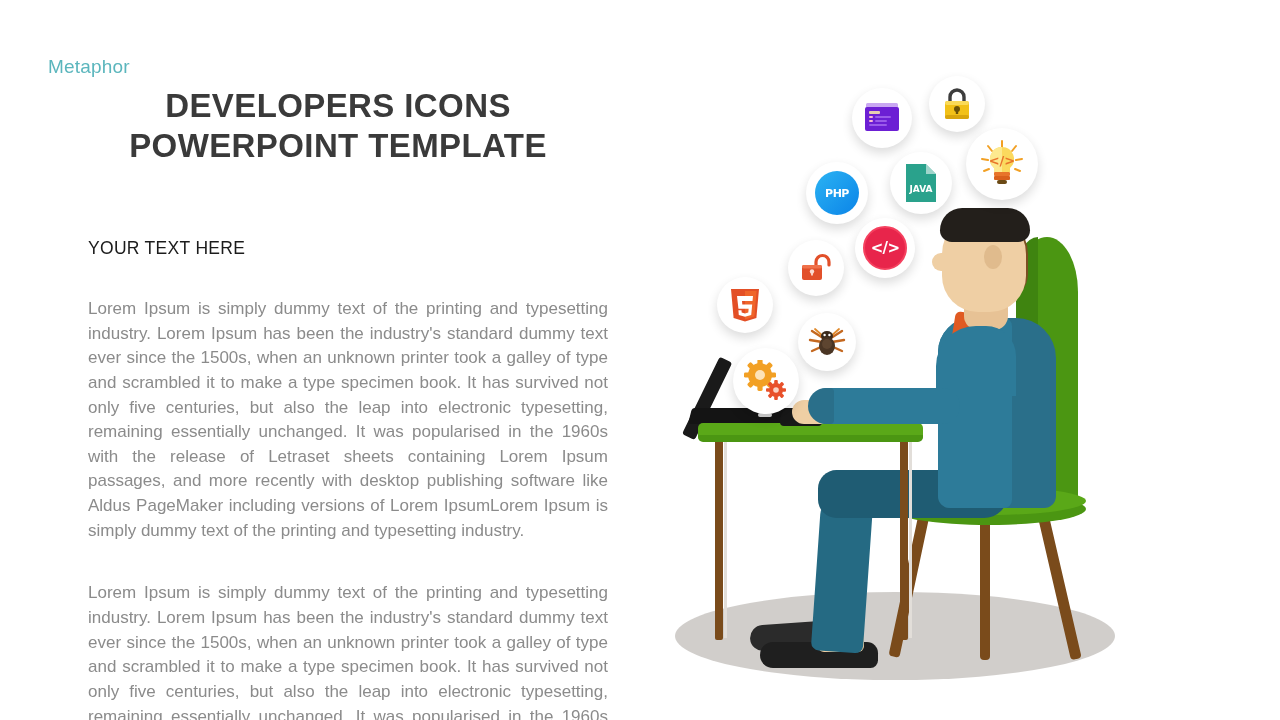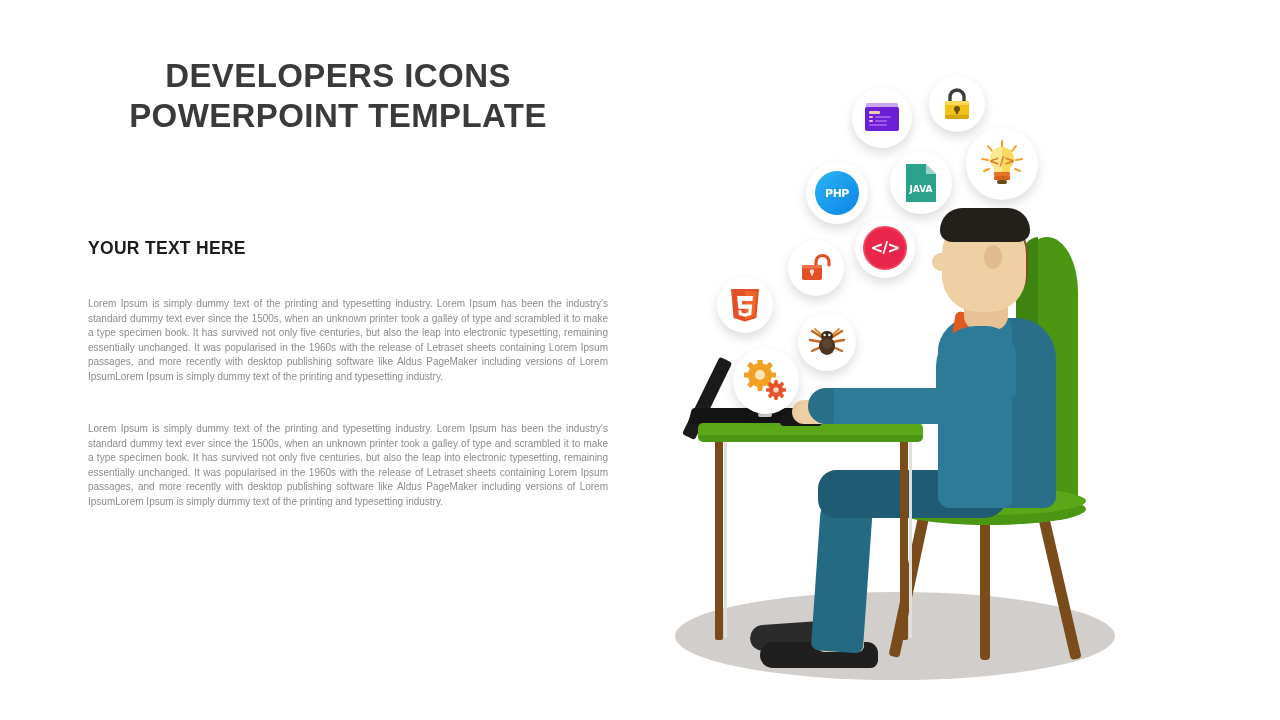--- a/index.html
+++ b/index.html
@@ -36,27 +36,27 @@
     white-space: pre-line;
     text-align: center;
   }
   .body-block {
     position: absolute;
     left: 88px; top: 238px;
     width: 520px;
   }
   .subhead {
     font-size: 17.5px;
-    font-weight: bold;
+    font-weight: normal;
     color: #1c1c1c;
     letter-spacing: .3px;
     margin-bottom: 16px;
   }
   .para {
-    font-size: 10px;
+    font-size: 17px;
     line-height: 1.45;
     color: #8b8b8b;
     text-align: justify;
     margin-bottom: 16px;
     margin-top: 38px;
   }
 
   
   .art {
     position: absolute;
@@ -307,20 +307,21 @@
   }
   .php-txt { font-size: 11px; letter-spacing: -.5px; }
   .code-txt { font-size: 15px; letter-spacing: -.7px; }
 </style>
 </head>
 <body>
 
 <div class="slide">
 
   <div class="left-col">
+    <div class="eyebrow">Metaphor</div>
     <div class="title">DEVELOPERS ICONS
 POWERPOINT TEMPLATE</div>
   </div>
 
   <div class="body-block">
     <div class="subhead">YOUR TEXT HERE</div>
     <div class="para">Lorem Ipsum is simply dummy text of the printing and typesetting industry. Lorem Ipsum has been the industry's standard dummy text ever since the 1500s, when an unknown printer took a galley of type and scrambled it to make a type specimen book. It has survived not only five centuries, but also the leap into electronic typesetting, remaining essentially unchanged. It was popularised in the 1960s with the release of Letraset sheets containing Lorem Ipsum passages, and more recently with desktop publishing software like Aldus PageMaker including versions of Lorem IpsumLorem Ipsum is simply dummy text of the printing and typesetting industry.</div>
     <div class="para">Lorem Ipsum is simply dummy text of the printing and typesetting industry. Lorem Ipsum has been the industry's standard dummy text ever since the 1500s, when an unknown printer took a galley of type and scrambled it to make a type specimen book. It has survived not only five centuries, but also the leap into electronic typesetting, remaining essentially unchanged. It was popularised in the 1960s with the release of Letraset sheets containing Lorem Ipsum passages, and more recently with desktop publishing software like Aldus PageMaker including versions of Lorem IpsumLorem Ipsum is simply dummy text of the printing and typesetting industry.</div>
   </div>
 

